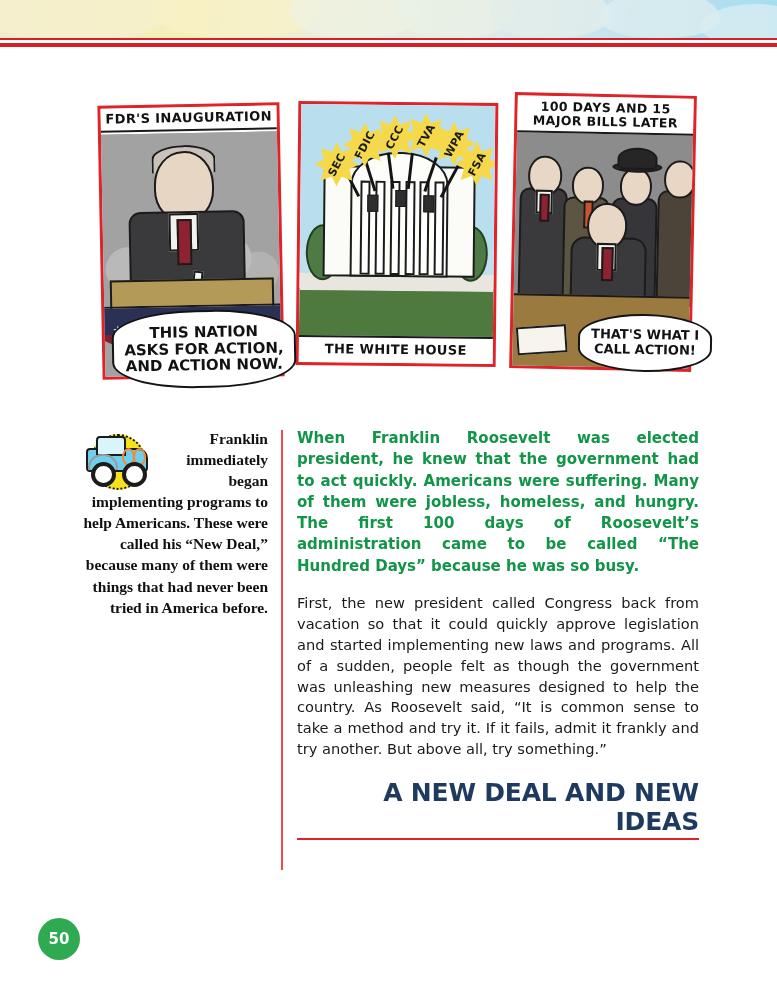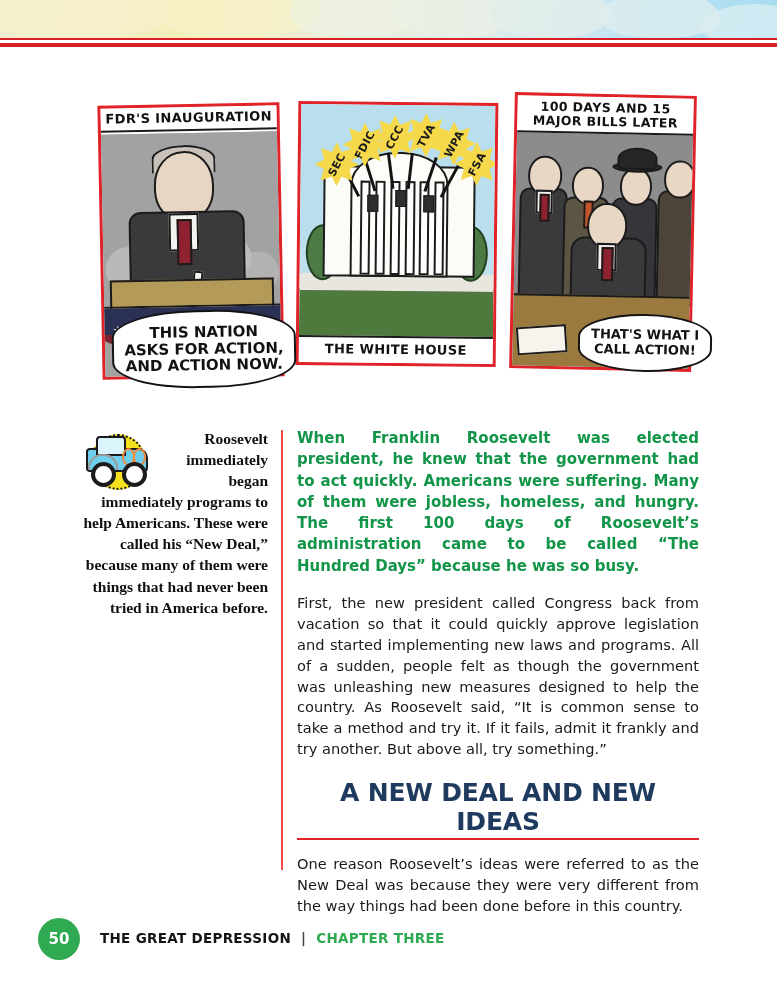--- a/index.html
+++ b/index.html
@@ -139,21 +139,21 @@
     color:#129548;font-weight:700;font-size:15px;line-height:1.42;
     text-align:justify;margin:4px 0 16px 0;
     font-family:"DejaVu Sans", sans-serif;
   }
   .para{
     color:#1a1a1a;font-size:14.6px;line-height:1.43;text-align:justify;margin:0 0 14px 0;
     font-family:"DejaVu Sans", sans-serif;
   }
   .section-head{
     color:#1f3a5f;font-weight:700;font-size:25px;letter-spacing:-.2px;
-    text-align:center;margin:18px 0 2px 0;font-family:"DejaVu Sans", sans-serif;
+    text-align:right;margin:18px 0 2px 0;font-family:"DejaVu Sans", sans-serif;
   }
   .head-rule{height:2.5px;background:#e02229;margin-bottom:14px;}
 
   
   .footer{position:absolute;left:0;top:912px;width:777px;height:56px;}
   .pagebubble{position:absolute;left:38px;top:6px;width:42px;height:42px;border-radius:50%;
     background:#2faa52;color:#ffffff;display:flex;align-items:center;justify-content:center;
     font-weight:700;font-size:15px;font-family:"DejaVu Sans", sans-serif;}
   .foottext{position:absolute;left:100px;top:18px;font-weight:700;font-size:13.5px;
     letter-spacing:.3px;font-family:"DejaVu Sans", sans-serif;color:#151515;}
@@ -309,32 +309,26 @@
     <div class="car-badge">
       <div class="car-circle"></div>
       <div class="car-body"></div>
       <div class="car-cab"></div>
       <div class="car-fend"></div>
       <div class="car-flare"></div>
       <div class="car-flare2"></div>
       <div class="car-w1"></div>
       <div class="car-w2"></div>
     </div>
-    <div class="pullquote">Roosevelt immediately began immediately programs to help Americans. These were called his “New Deal,” because many of them were things that had never been tried in America before.</div>
+    <div class="pullquote">Franklin immediately began implementing programs to help Americans. These were called his “New Deal,” because many of them were things that had never been tried in America before.</div>
   </div>
 
   <div class="maincol">
     <p class="lead">When Franklin Roosevelt was elected president, he knew that the government had to act quickly. Americans were suffering. Many of them were jobless, homeless, and hungry. The first 100 days of Roosevelt’s administration came to be called “The Hundred Days” because he was so busy.</p>
     <p class="para">First, the new president called Congress back from vacation so that it could quickly approve legislation and started implementing new laws and programs. All of a sudden, people felt as though the government was unleashing new measures designed to help the country. As Roosevelt said, “It is common sense to take a method and try it. If it fails, admit it frankly and try another. But above all, try something.”</p>
     <h2 class="section-head">A NEW DEAL AND NEW IDEAS</h2>
     <div class="head-rule"></div>
-    <p class="para">One reason Roosevelt’s ideas were referred to as the New Deal was because they were very different from the way things had been done before in this country.</p>
   </div>
 </div>
 
 <div class="footer">
   <div class="pagebubble">50</div>
-  <div class="foottext">
-    <span>THE GREAT DEPRESSION</span>
-    <span class="sep">|</span>
-    <span class="chap">CHAPTER THREE</span>
-  </div>
 </div>
 
 </body></html>

